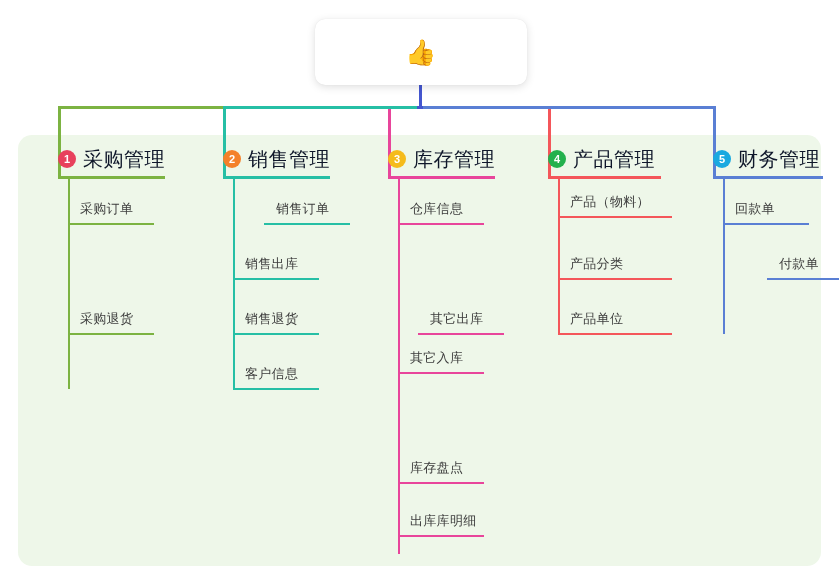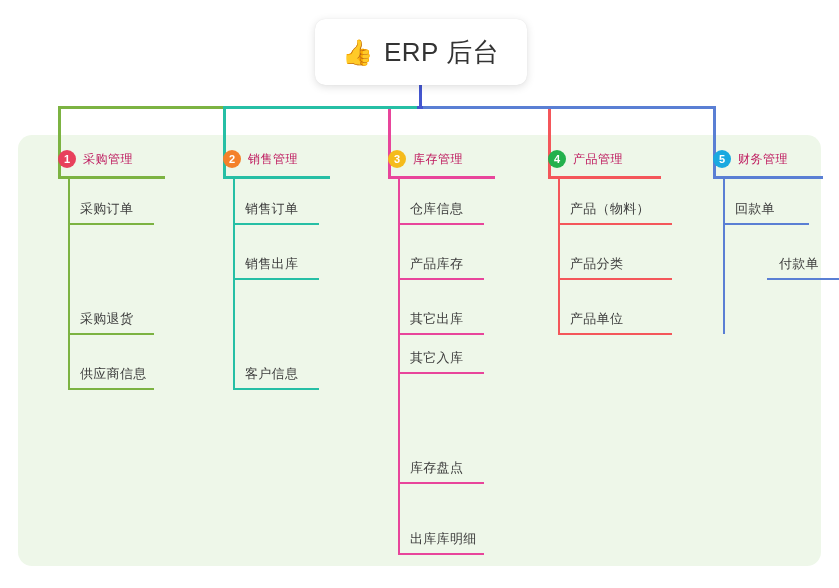--- a/index.html
+++ b/index.html
@@ -93,22 +93,22 @@
     color: #ffffff;
     font-size: 11px;
     font-weight: bold;
     display: flex;
     align-items: center;
     justify-content: center;
     flex: 0 0 auto;
     line-height: 1;
   }
   .col-title {
-    font-size: 12px;
-    color: #be185d;
+    font-size: 20px;
+    color: #0f172a;
     white-space: nowrap;
     letter-spacing: 0.5px;
   }
   .col-underline {
     position: absolute;
     left: 20px;
     top: 31px;
     height: 3px;
   }
   .spine {
@@ -144,21 +144,20 @@
 </style>
 </head>
 <body>
 
 <div class="root-drop" style="left:419px; top:85px; height:21px;"></div>
 
 <div id="panel"></div>
 
 <div id="root-node">
   <span class="thumb">👍</span>
-  <span class="root-title">ERP 后台</span>
 </div>
 
 <div id="connectors">
     <div class="branch-riser" style="left: 58px; top: 106px; height: 70px; background: rgb(124, 179, 66);"></div>
     <div class="branch-riser" style="left: 223px; top: 106px; height: 70px; background: rgb(38, 191, 165);"></div>
     <div class="branch-riser" style="left: 388px; top: 106px; height: 70px; background: rgb(232, 69, 155);"></div>
     <div class="branch-riser" style="left: 548px; top: 106px; height: 70px; background: rgb(244, 86, 90);"></div>
     <div class="branch-riser" style="left: 713px; top: 106px; height: 70px; background: rgb(90, 127, 212);"></div>
     <div class="bus-seg" style="left: 58px; width: 165px; top: 106px; background: rgb(124, 179, 66);"></div>
     <div class="bus-seg" style="left: 223px; width: 196px; top: 106px; background: rgb(38, 191, 165);"></div>
@@ -175,85 +174,81 @@
       <div class="col-underline" style="width: 107px; background: rgb(124, 179, 66);"></div>
       <div class="spine" style="background: rgb(124, 179, 66); height: 210px;"></div>
       <div class="leaf" style="top: 55px;">
         <span class="leaf-label">采购订单</span>
         <div class="leaf-underline" style="background: rgb(124, 179, 66); width: 86px;"></div>
       </div>
       <div class="leaf" style="top: 165px;">
         <span class="leaf-label">采购退货</span>
         <div class="leaf-underline" style="background: rgb(124, 179, 66); width: 86px;"></div>
       </div>
-      <div class="leaf" style="top: 220px;">
-        <span class="leaf-label">供应商信息</span>
-        <div class="leaf-underline" style="background: rgb(124, 179, 66); width: 86px;"></div>
-      </div>
     </div>
     <div class="column" style="left: 203px;">
       <div class="col-head">
         <span class="badge" style="background: rgb(244, 129, 42);">2</span>
         <span class="col-title">销售管理</span>
       </div>
       <div class="col-underline" style="width: 107px; background: rgb(38, 191, 165);"></div>
       <div class="spine" style="background: rgb(38, 191, 165); height: 210px;"></div>
-      <div class="leaf" style="top: 55px;">
+      <div class="leaf" style="top: 55px; margin-left: 31px;">
         <span class="leaf-label">销售订单</span>
         <div class="leaf-underline" style="background: rgb(38, 191, 165); width: 86px;"></div>
       </div>
       <div class="leaf" style="top: 110px;">
         <span class="leaf-label">销售出库</span>
+        <div class="leaf-underline" style="background: rgb(38, 191, 165); width: 86px;"></div>
+      </div>
+      <div class="leaf" style="top: 165px;">
+        <span class="leaf-label">销售退货</span>
         <div class="leaf-underline" style="background: rgb(38, 191, 165); width: 86px;"></div>
       </div>
       <div class="leaf" style="top: 220px;">
         <span class="leaf-label">客户信息</span>
         <div class="leaf-underline" style="background: rgb(38, 191, 165); width: 86px;"></div>
       </div>
     </div>
     <div class="column" style="left: 368px;">
       <div class="col-head">
         <span class="badge" style="background: rgb(245, 187, 28);">3</span>
         <span class="col-title">库存管理</span>
       </div>
       <div class="col-underline" style="width: 107px; background: rgb(232, 69, 155);"></div>
       <div class="spine" style="background: rgb(232, 69, 155); height: 375px;"></div>
       <div class="leaf" style="top: 55px;">
         <span class="leaf-label">仓库信息</span>
         <div class="leaf-underline" style="background: rgb(232, 69, 155); width: 86px;"></div>
       </div>
-      <div class="leaf" style="top: 110px;">
-        <span class="leaf-label">产品库存</span>
-        <div class="leaf-underline" style="background: rgb(232, 69, 155); width: 86px;"></div>
-      </div>
-      <div class="leaf" style="top: 165px;">
+      <div class="leaf" style="top: 165px; margin-left: 20px;">
         <span class="leaf-label">其它出库</span>
         <div class="leaf-underline" style="background: rgb(232, 69, 155); width: 86px;"></div>
       </div>
       <div class="leaf" style="top: 204px;">
         <span class="leaf-label">其它入库</span>
         <div class="leaf-underline" style="background: rgb(232, 69, 155); width: 86px;"></div>
       </div>
       <div class="leaf" style="top: 314px;">
         <span class="leaf-label">库存盘点</span>
         <div class="leaf-underline" style="background: rgb(232, 69, 155); width: 86px;"></div>
       </div>
-      <div class="leaf" style="top: 385px;">
+      <div class="leaf" style="top: 367px;">
         <span class="leaf-label">出库库明细</span>
         <div class="leaf-underline" style="background: rgb(232, 69, 155); width: 86px;"></div>
       </div>
     </div>
     <div class="column" style="left: 528px;">
       <div class="col-head">
         <span class="badge" style="background: rgb(35, 177, 77);">4</span>
         <span class="col-title">产品管理</span>
       </div>
       <div class="col-underline" style="width: 113px; background: rgb(244, 86, 90);"></div>
       <div class="spine" style="background: rgb(244, 86, 90); height: 155px;"></div>
-      <div class="leaf wide" style="top: 55px;">
+      <div class="leaf wide" style="top: 48px;">
         <span class="leaf-label">产品（物料）</span>
         <div class="leaf-underline" style="background: rgb(244, 86, 90); width: 114px;"></div>
       </div>
       <div class="leaf wide" style="top: 110px;">
         <span class="leaf-label">产品分类</span>
         <div class="leaf-underline" style="background: rgb(244, 86, 90); width: 114px;"></div>
       </div>
       <div class="leaf wide" style="top: 165px;">
         <span class="leaf-label">产品单位</span>
         <div class="leaf-underline" style="background: rgb(244, 86, 90); width: 114px;"></div>

